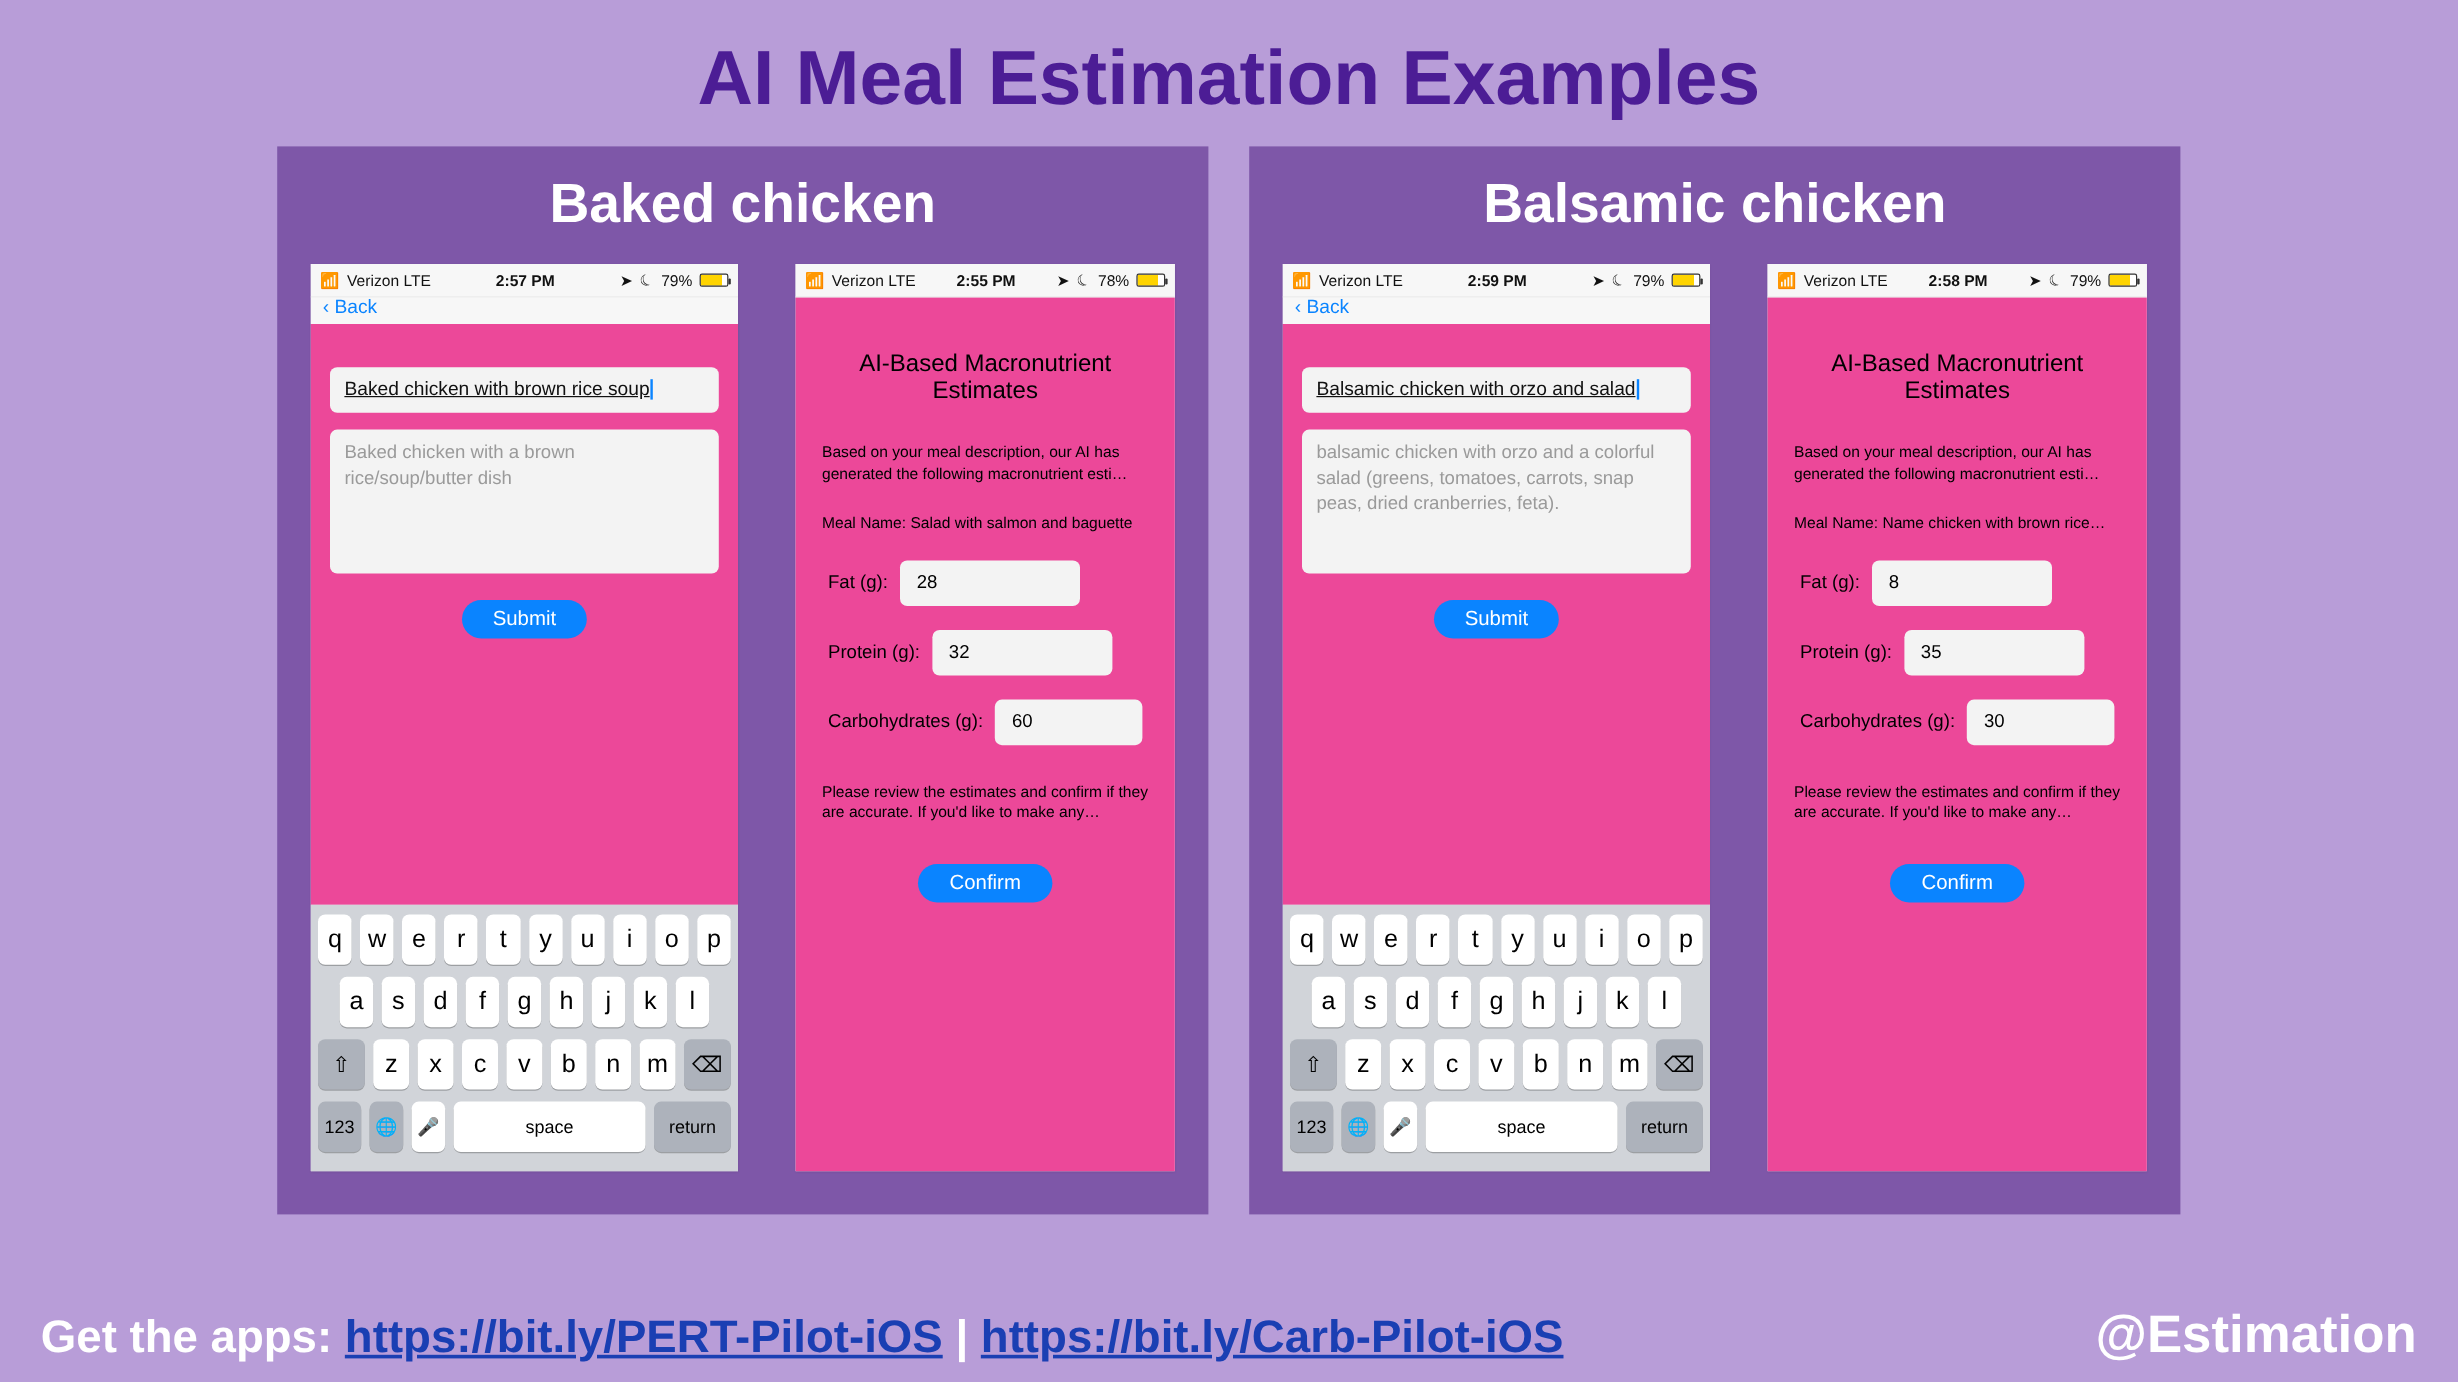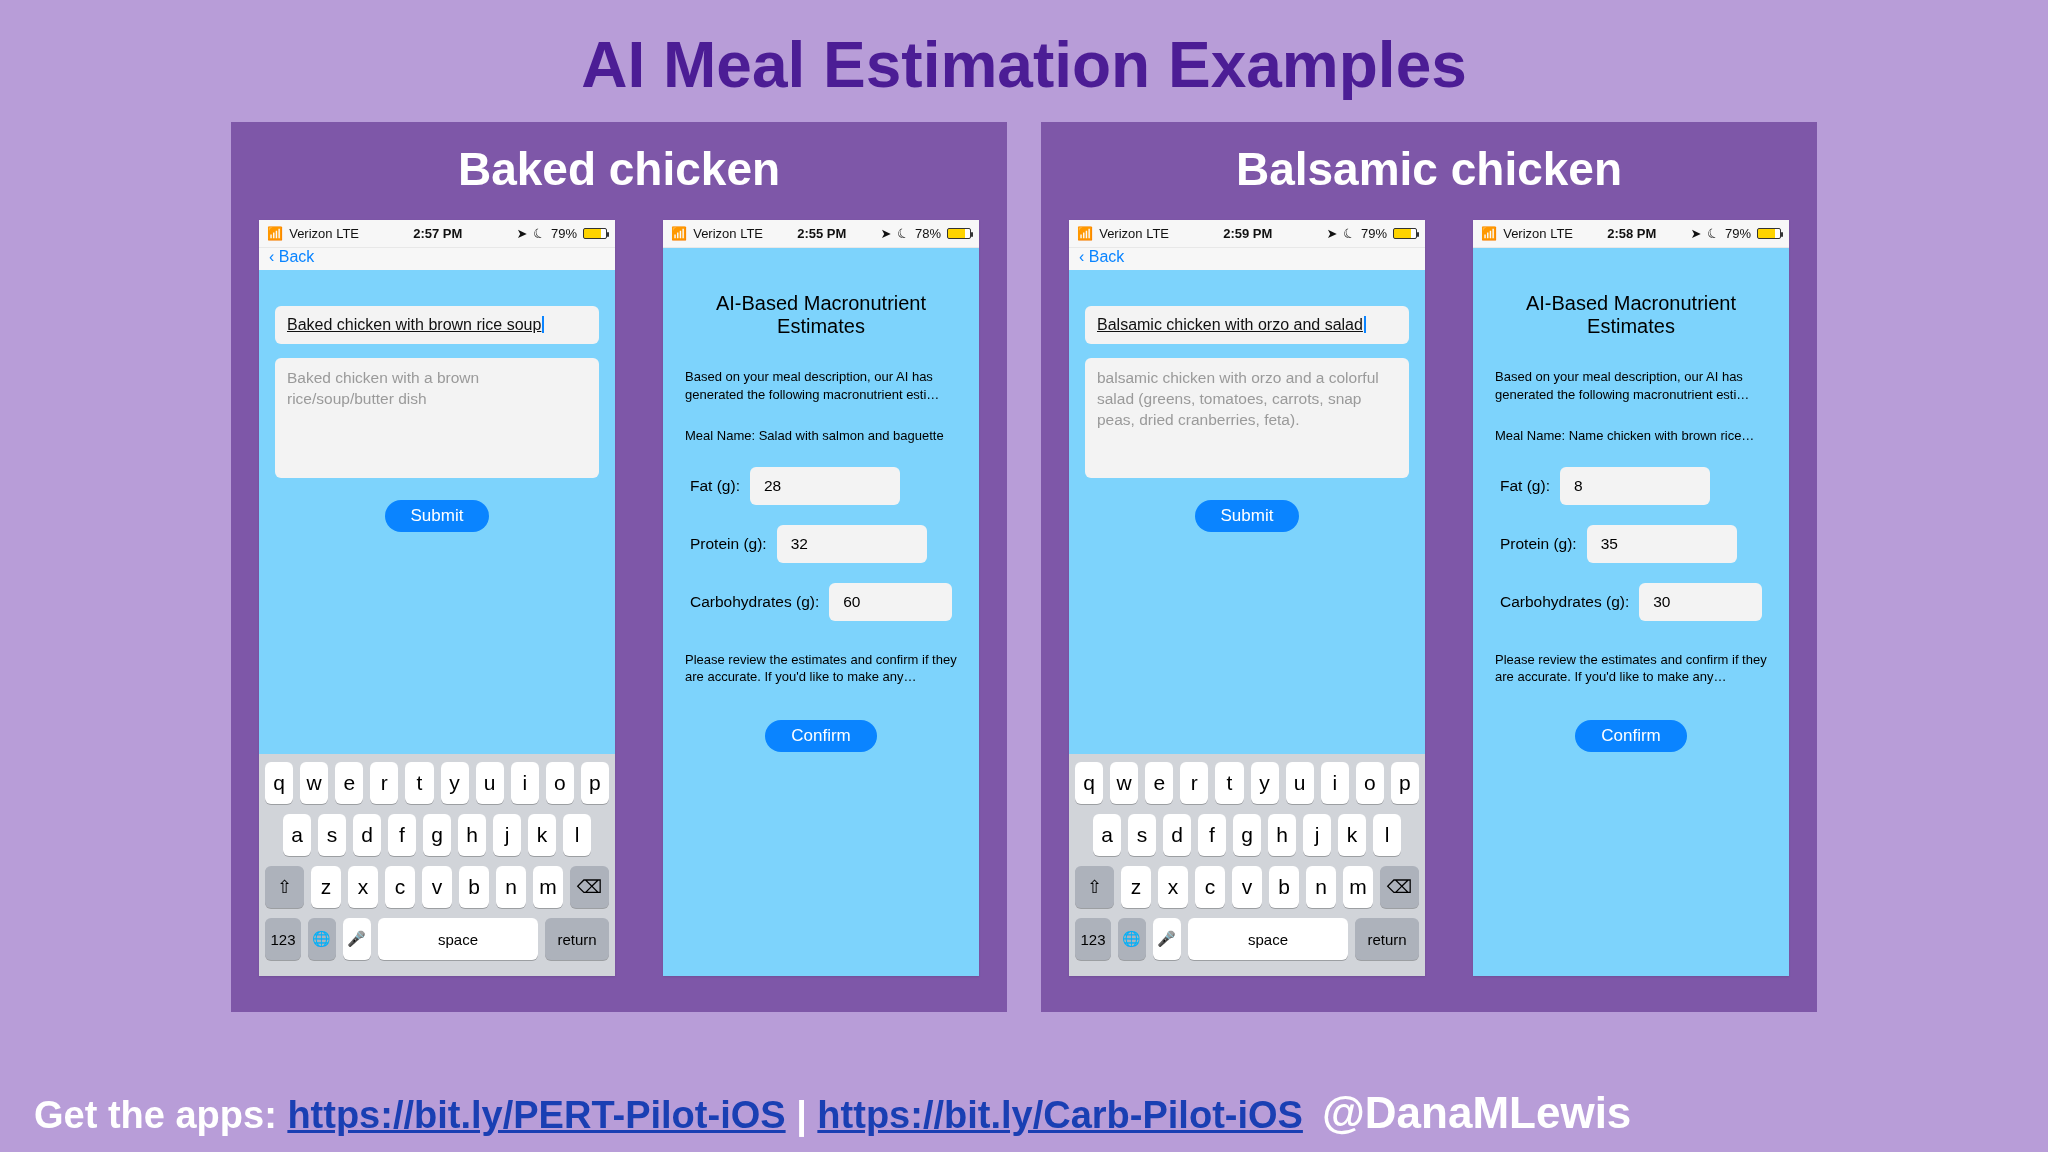--- a/index.html
+++ b/index.html
@@ -87,21 +87,21 @@
     background: #f7f7f7;
     color: #0a84ff;
     font-size: 16px;
     padding: 0 10px;
     display: flex;
     align-items: flex-start;
     overflow: hidden;
   }
   .phone-body {
     flex: 1;
-    background: #7dd3fc;
+    background: #ec4899;
     padding: 16px;
     display: flex;
     flex-direction: column;
     overflow: hidden;
   }
   .input-single {
     background: #f3f3f3;
     border-radius: 6px;
     padding: 10px 12px;
     font-size: 16px;
@@ -180,20 +180,21 @@
     min-width: 60px;
     flex: 1;
     max-width: 150px;
   }
   .footer {
     position: absolute;
     bottom: 14px;
     left: 0;
     width: 100%;
     display: flex;
+    justify-content: space-between;
     padding: 0 34px;
     align-items: baseline;
     gap: 19px;
   }
   .footer-left {
     color: #fff;
     font-size: 38px;
     font-weight: 700;
   }
   .footer-left a {
@@ -422,14 +423,14 @@
   </div>
 </div>
 
 <div class="footer">
   <div class="footer-left">
     <span>Get the apps: </span>
     <a>https://bit.ly/PERT-Pilot-iOS</a>
     <span> | </span>
     <a>https://bit.ly/Carb-Pilot-iOS</a>
   </div>
-  <div class="footer-right">@DanaMLewis</div>
+  <div class="footer-right">@Estimation</div>
 </div>
 
 </body></html>

